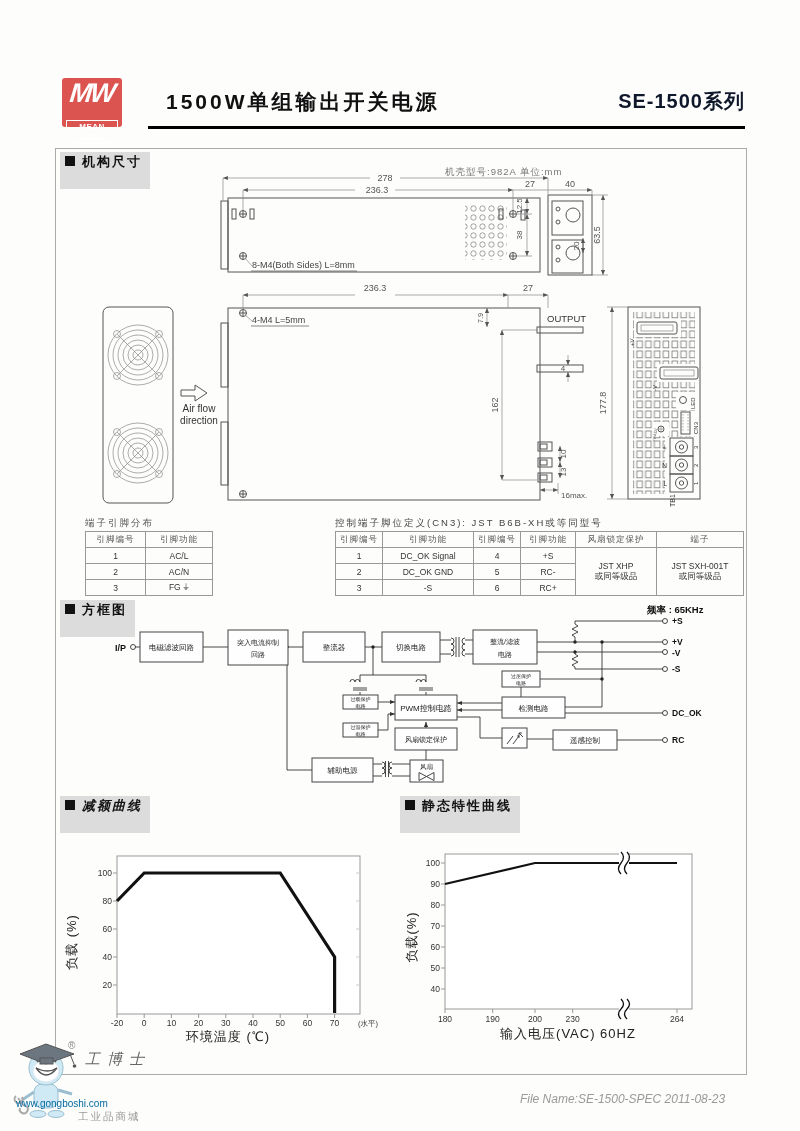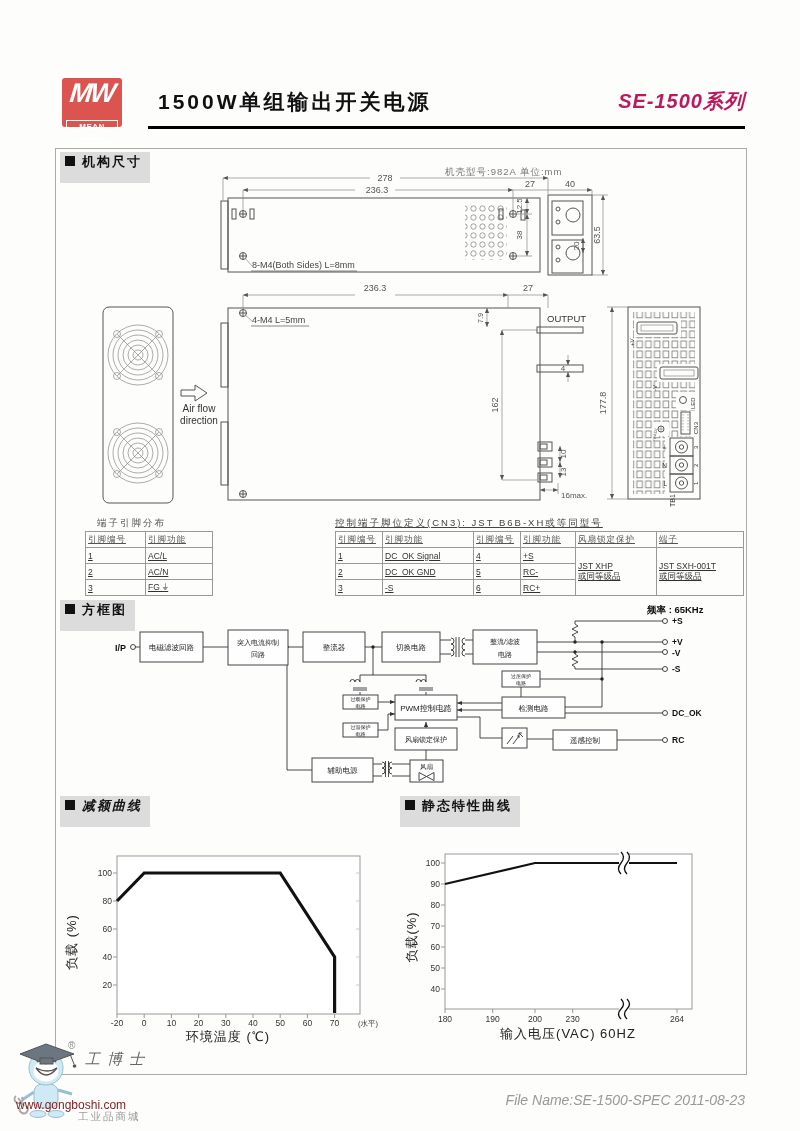--- a/index.html
+++ b/index.html
@@ -2,50 +2,50 @@
 <html><head>
 <meta charset="utf-8">
 <style>
   html,body{margin:0;padding:0;}
   body{width:800px;height:1131px;position:relative;background:#fdfdfc;font-family:"Liberation Sans",sans-serif;overflow:hidden;}
   .abs{position:absolute;}
   
   .logo{left:62px;top:78px;width:60px;height:49px;background:#dc5450;border-radius:3px;text-align:center;}
   .logo-mw{display:block;color:#fff;font-size:27px;font-weight:bold;font-style:italic;letter-spacing:-2px;line-height:30px;transform:skewX(-6deg);}
   .logo-brand{display:block;margin:12px 4px;border:1.5px solid #fff;color:#fff;font-size:8px;font-weight:bold;line-height:11px;letter-spacing:0.5px;}
-  .doc-title{left:158px;top:88px;font-size:21px;font-weight:bold;color:#111;letter-spacing:3px;white-space:nowrap;}
-  .doc-series{left:500px;top:88px;width:245px;text-align:right;font-size:20px;font-weight:bold;color:#be185d;letter-spacing:1px;font-style:italic;}
+  .doc-title{left:166px;top:88px;font-size:21px;font-weight:bold;color:#111;letter-spacing:3px;white-space:nowrap;}
+  .doc-series{left:500px;top:88px;width:245px;text-align:right;font-size:20px;font-weight:bold;color:#0f172a;letter-spacing:1px;}
   .head-rule{left:148px;top:126px;width:597px;height:3px;background:#000;}
   
   .frame{left:55px;top:148px;width:690px;height:925px;border:1px solid #aaa;}
   
-  .sec{background:#dcdcdc;padding:2px 8px 14px 5px;font-size:13px;font-weight:bold;color:#111;letter-spacing:2px;white-space:nowrap;}
+  .sec{background:#dcdcdc;padding:2px 8px 20px 5px;font-size:13px;font-weight:bold;color:#111;letter-spacing:2px;white-space:nowrap;}
   .sec .sq{display:inline-block;width:10px;height:10px;background:#111;margin-right:7px;}
   
   .tbl-title{font-size:9.5px;color:#555;letter-spacing:2px;white-space:nowrap;}
   table{border-collapse:collapse;}
-  td{border:1px solid #999;font-size:8.5px;color:#333;padding:1px 2px;height:13px;text-decoration:underline;}
+  td{border:1px solid #999;font-size:8.5px;color:#333;text-align:center;padding:1px 2px;height:13px;}
   td.hd{color:#555;letter-spacing:1px;}
   
   svg{font-family:"Liberation Sans",sans-serif;}
   .dt{font-size:8px;fill:#555;}
   .dt9{font-size:9px;fill:#555;}
   .draw{stroke:#555;fill:none;stroke-width:1;}
   .thin{stroke:#888;fill:none;stroke-width:0.7;}
   .wire{stroke:#333;fill:none;stroke-width:0.9;}
   .bbox{stroke:#444;fill:#fefefe;stroke-width:1;}
   .btxt{font-size:7.5px;fill:#222;}
   .stxt{font-size:5px;fill:#222;}
   .term{font-size:8.5px;fill:#111;font-weight:bold;}
   
   .f-brand{left:85px;top:1050px;font-size:15px;color:#666;letter-spacing:7px;font-style:italic;}
   .f-sub{left:78px;top:1083px;font-size:10.5px;color:#999;letter-spacing:2px;margin-top:27px;}
-  .f-url{left:16px;top:1098px;font-size:12px;color:#7f1d1d;}
+  .f-url{left:16px;top:1098px;font-size:10px;color:#0369a1;}
   .f-reg{left:68px;top:1040px;font-size:10px;color:#888;}
-  .f-file{left:500px;top:1092px;width:245px;text-align:right;font-size:14px;font-style:italic;color:#999;}
+  .f-file{left:500px;top:1092px;width:245px;text-align:center;font-size:12px;font-style:italic;color:#999;}
 </style>
 </head>
 <body>
 
 <div class="abs logo">
   <span class="logo-mw">MW</span>
   <span class="logo-brand">MEAN WELL</span>
 </div>
 <div class="abs doc-title">1500W单组输出开关电源</div>
 <div class="abs doc-series">SE-1500系列</div>
@@ -277,21 +277,21 @@
     <text x="612" y="300" font-size="6.5" fill="#333" text-anchor="end">⏚</text>
     <text x="612" y="318" font-size="6.5" fill="#333" text-anchor="end">N</text>
     <text x="612" y="336" font-size="6.5" fill="#333" text-anchor="end">L</text>
     <text transform="rotate(-90 643 299)" x="643" y="299" font-size="6" fill="#333">3</text>
     <text transform="rotate(-90 643 317)" x="643" y="317" font-size="6" fill="#333">2</text>
     <text transform="rotate(-90 643 335)" x="643" y="335" font-size="6" fill="#333">1</text>
     <text transform="rotate(-90 620 357)" x="620" y="357" font-size="7" fill="#333">TB1</text>
   </g>
 </svg>
 
-<div class="abs tbl-title" style="left:85px;top:517px;margin-left:12px;">端子引脚分布</div>
+<div class="abs tbl-title" style="left:85px;top:517px;">端子引脚分布</div>
 <table class="abs" style="left:85px;top:531px;">
   <tbody>
       <tr>
         <td class="hd" style="width:55px">引脚编号</td>
         <td class="hd" style="width:62px">引脚功能</td>
       </tr>
   <tr>
         <td>1</td>
         <td>AC/L</td>
       </tr>
@@ -299,21 +299,21 @@
         <td>2</td>
         <td>AC/N</td>
       </tr>
   <tr>
         <td>3</td>
         <td>FG ⏚</td>
       </tr>
 </tbody>
   </table>
 
-<div class="abs tbl-title" style="left:335px;top:517px;color:#444;text-decoration:underline;">控制端子脚位定义(CN3): JST B6B-XH或等同型号</div>
+<div class="abs tbl-title" style="left:335px;top:517px;color:#444;">控制端子脚位定义(CN3): JST B6B-XH或等同型号</div>
 <table class="abs" style="left:335px;top:531px;">
   <tbody>
       <tr>
     <td class="hd" style="width:42px">引脚编号</td>
     <td class="hd" style="width:86px">引脚功能</td>
     <td class="hd" style="width:42px">引脚编号</td>
     <td class="hd" style="width:50px">引脚功能</td>
     <td class="hd" style="width:76px">风扇锁定保护</td>
     <td class="hd" style="width:82px">端子</td>
   </tr>

